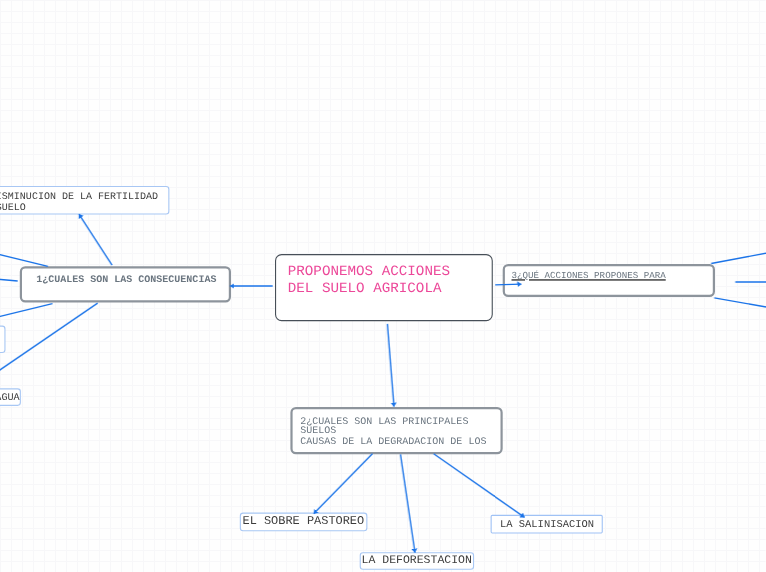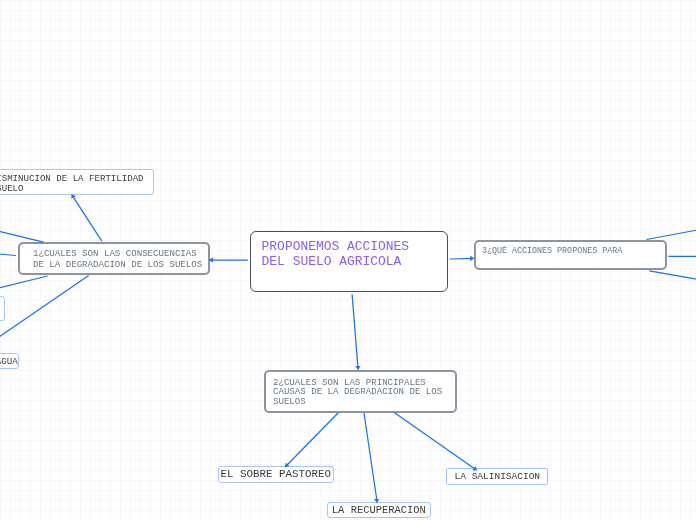--- a/index.html
+++ b/index.html
@@ -13,32 +13,32 @@
     background-size:10px 10px;
     font-family:"Liberation Mono",monospace;
     -webkit-font-smoothing:antialiased;
   }
   #canvas{position:absolute;left:0;top:0;width:696px;height:520px;}
   svg.edges{position:absolute;left:0;top:0;width:696px;height:520px;overflow:visible;z-index:5;pointer-events:none;}
   .node{position:absolute;box-sizing:border-box;background:#ffffff;}
   .node .txt{white-space:pre;display:block;transform:translateZ(0);}
 
   #node-root{left:250px;top:231px;width:198px;height:61px;border:1.9px solid #474f58;border-radius:6px;}
-  #node-root .txt{font-size:12.95px;line-height:14.7px;color:#8b5cf6;padding-left:10.6px;}
+  #node-root .txt{font-size:12.95px;line-height:14.7px;color:#ec4899;padding-left:10.6px;}
   #node-root .txt:first-child{padding-top:8px;}
 
   .branch{border:2px solid #8d949c;border-radius:5px;}
   .branch .txt{font-size:9.1px;line-height:9.9px;color:#6b7680;}
   #node-q1{left:18px;top:242px;width:192px;height:33px;}
-  #node-q1 .txt{padding-left:13px;line-height:11px;}
+  #node-q1 .txt{padding-left:13px;line-height:11px;font-weight:bold;}
   #node-q1 .txt:first-child{padding-top:4px;}
   #node-q2{left:264px;top:370px;width:193px;height:43px;}
   #node-q2 .txt{padding-left:7px;}
   #node-q2 .txt:first-child{padding-top:5.5px;font-family:Liberation Mono, monospace;}
-  #node-q3{left:474px;top:240px;width:193px;height:29.5px;}
+  #node-q3{left:457px;top:240px;width:193px;height:29.5px;text-decoration:underline;}
   #node-q3 .txt{padding-left:6px;font-size:8.35px;line-height:9.9px;}
   #node-q3 .txt:first-child{padding-top:5px;}
 
   .leaf{border:1.3px solid #a8c7f4;border-radius:3px;}
   .leaf .txt{color:#3c3c3c;text-align:center;}
 </style>
 </head>
 <body>
 
 <div id="canvas">
@@ -66,38 +66,37 @@
     </g>
   </svg>
 
   <div class="node" id="node-root">
     <span class="txt">PROPONEMOS ACCIONES</span>
     <span class="txt">DEL SUELO AGRICOLA</span>
   </div>
 
   <div class="node branch" id="node-q1">
     <span class="txt">1¿CUALES SON LAS CONSECUENCIAS</span>
-    <span class="txt">DE LA DEGRADACION DE LOS SUELOS</span>
   </div>
 
   <div class="node branch" id="node-q2">
     <span class="txt">2¿CUALES SON LAS PRINCIPALES</span>
+    <span class="txt">SUELOS</span>
     <span class="txt">CAUSAS DE LA DEGRADACION DE LOS</span>
-    <span class="txt">SUELOS</span>
   </div>
 
   <div class="node branch" id="node-q3">
     <span class="txt">3¿QUÉ ACCIONES PROPONES PARA</span>
   </div>
 
   <div class="node leaf" id="node-pastoreo" style="left:218px;top:466.3px;width:115.5px;height:16.5px;">
     <span class="txt" style="font-size:10.85px;line-height:15.5px;">EL SOBRE PASTOREO</span>
   </div>
   <div class="node leaf" id="node-deforestacion" style="left:326.7px;top:501.6px;width:104.3px;height:16.7px;">
-    <span class="txt" style="font-size:10.45px;line-height:15px;">LA RECUPERACION</span>
+    <span class="txt" style="font-size:10.45px;line-height:15px;">LA DEFORESTACION</span>
   </div>
   <div class="node leaf" id="node-salinisacion" style="left:446.3px;top:468.4px;width:102px;height:16.2px;border-radius:1.5px;border-width:1.6px;border-color:#a0c2f5;">
     <span class="txt" style="font-size:9.5px;line-height:16px;">LA SALINISACION</span>
   </div>
 
   <div class="node leaf" id="node-fertilidad" style="left:-31.6px;top:169px;width:185.6px;height:25.5px;">
     <span class="txt" style="font-size:9.1px;line-height:10px;text-align:left;padding-left:5px;padding-top:4px;">LA DISMINUCION DE LA FERTILIDAD</span>
     <span class="txt" style="font-size:9.1px;line-height:10px;text-align:left;padding-left:5px;">DEL SUELO</span>
   </div>
 

